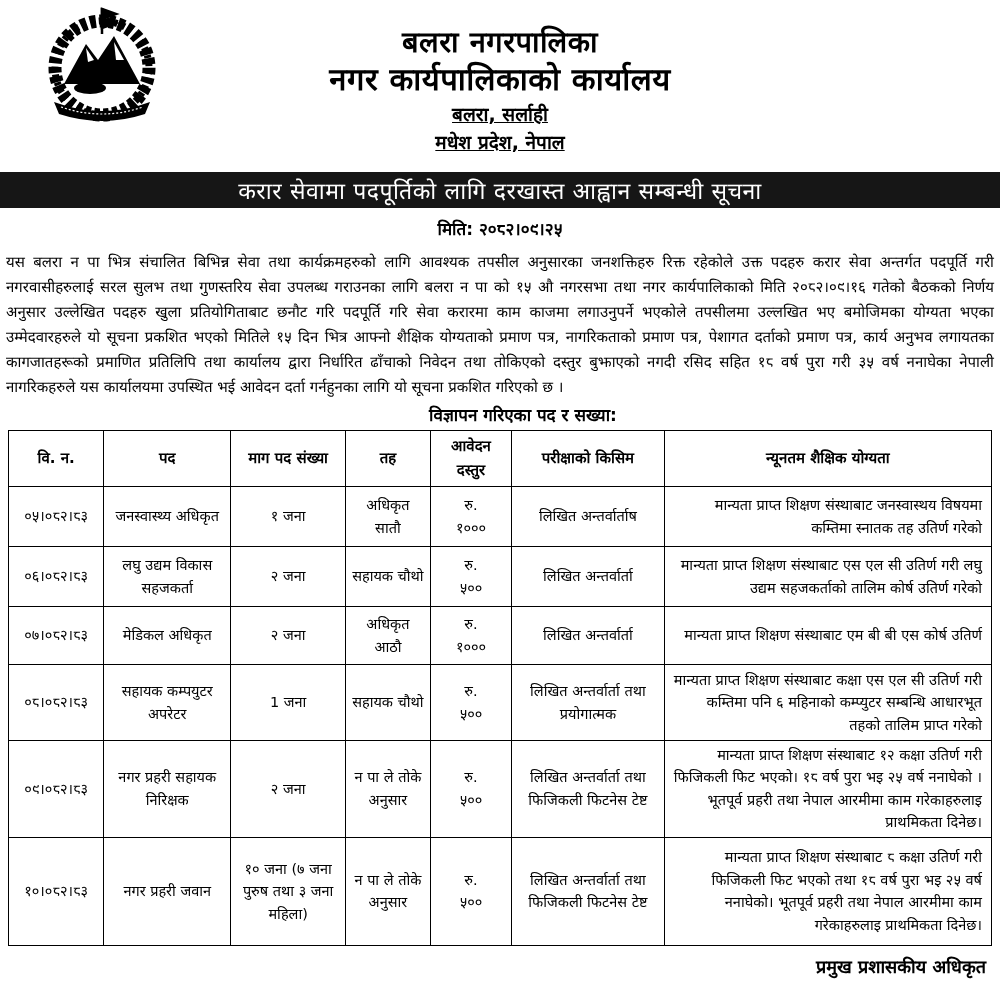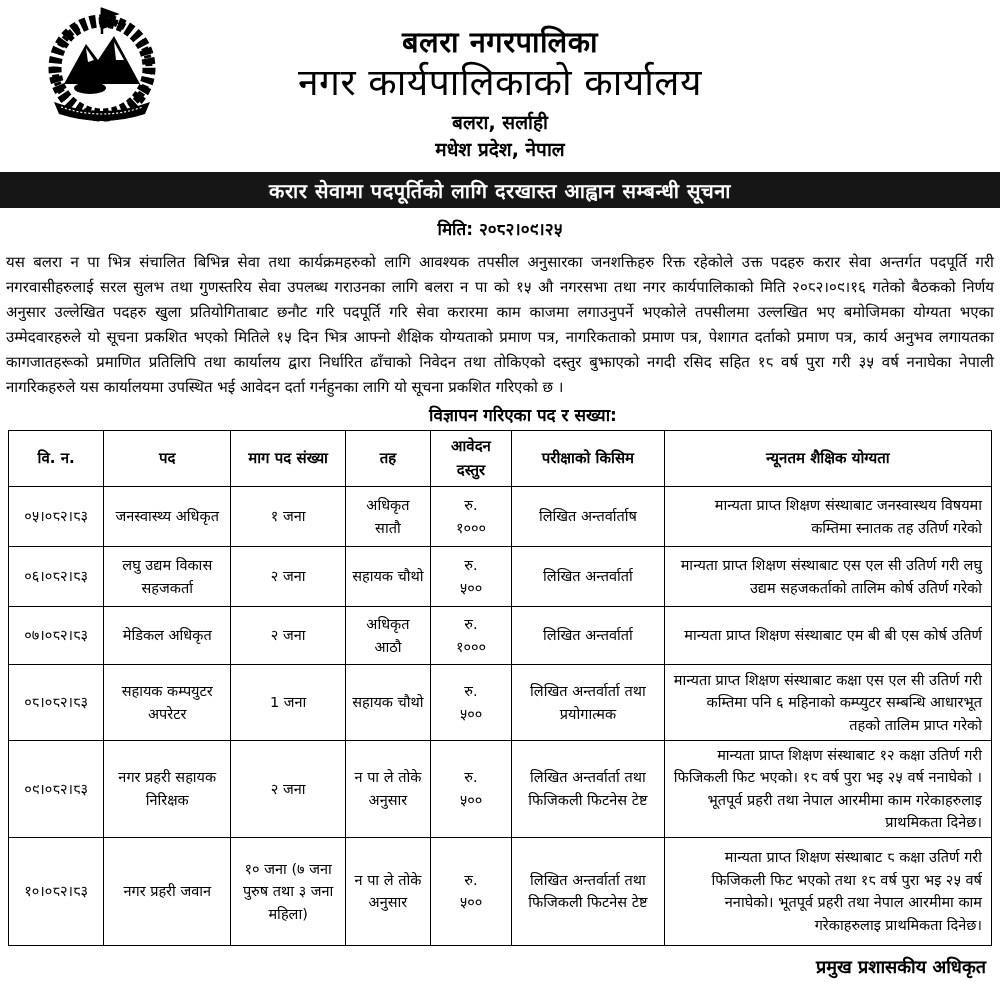--- a/index.html
+++ b/index.html
@@ -6,27 +6,27 @@
   .page{
     width:1000px;height:982px;background:#ffffff;color:#000;
     font-family:"DejaVu Sans",sans-serif;position:relative;overflow:hidden;
     box-sizing:border-box;
   }
   
   .hdr{position:relative;padding-top:24px;min-height:140px;}
   .logo{position:absolute;left:28px;top:4px;width:148px;height:126px;}
   .hdr-text{text-align:center;padding:0 150px;}
   .t1{font-size:29px;font-weight:bold;line-height:1.25;letter-spacing:.5px;}
-  .t2{font-size:37px;font-weight:normal;line-height:1.25;letter-spacing:.5px;}
-  .a1,.a2{font-size:19px;font-weight:bold;line-height:1.3;margin-top:3px;}
+  .t2{font-size:31px;font-weight:bold;line-height:1.25;letter-spacing:.5px;}
+  .a1,.a2{font-size:19px;font-weight:bold;line-height:1.3;margin-top:3px;text-decoration:underline;}
   
   .banner{
     margin:8px 0 0 0;height:36px;display:flex;align-items:center;justify-content:center;
   }
-  .banner span{font-size:20px;font-weight:bold;letter-spacing:.5px;}
+  .banner span{font-size:23px;font-weight:normal;letter-spacing:.5px;}
   .date-line{text-align:center;font-weight:bold;font-size:17px;margin-top:9px;}
   
   .body-par{
     margin:10px 6px 0 6px;font-size:15px;line-height:25px;text-align:justify;
   }
   .sec-h1{text-align:center;font-weight:bold;font-size:17px;margin-top:5px;}
   .sec-h2{text-align:center;font-weight:bold;font-size:17px;margin-top:3px;padding-left:46px;}
   
   table.tbl{
     width:984px;margin:4px auto 0 auto;border-collapse:collapse;table-layout:fixed;border-radius:30px;

